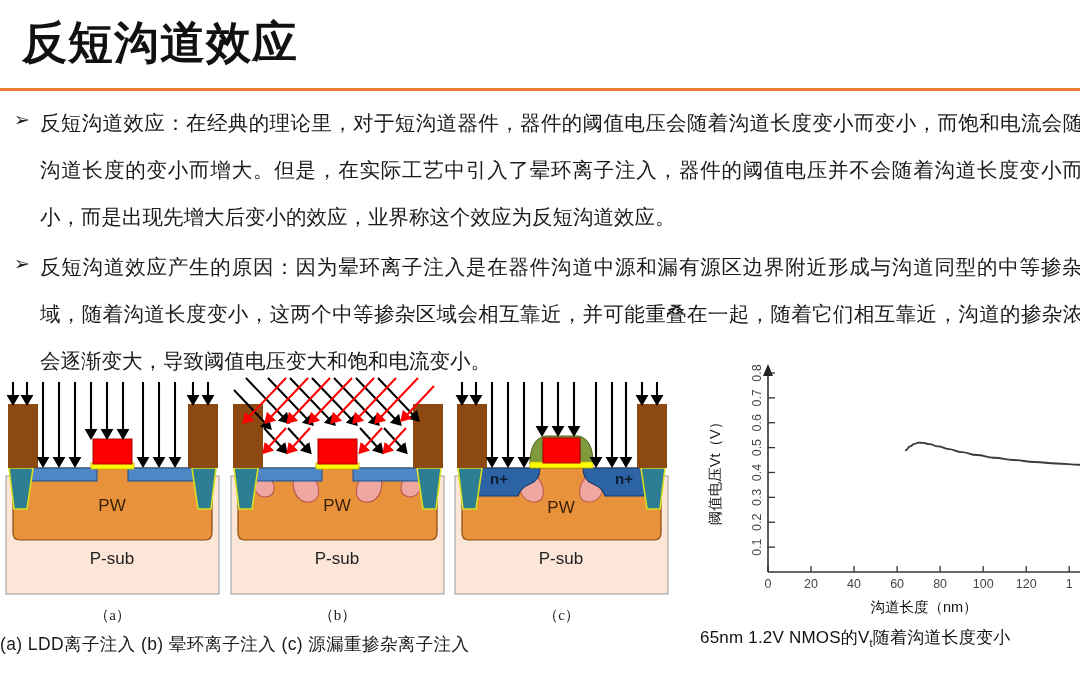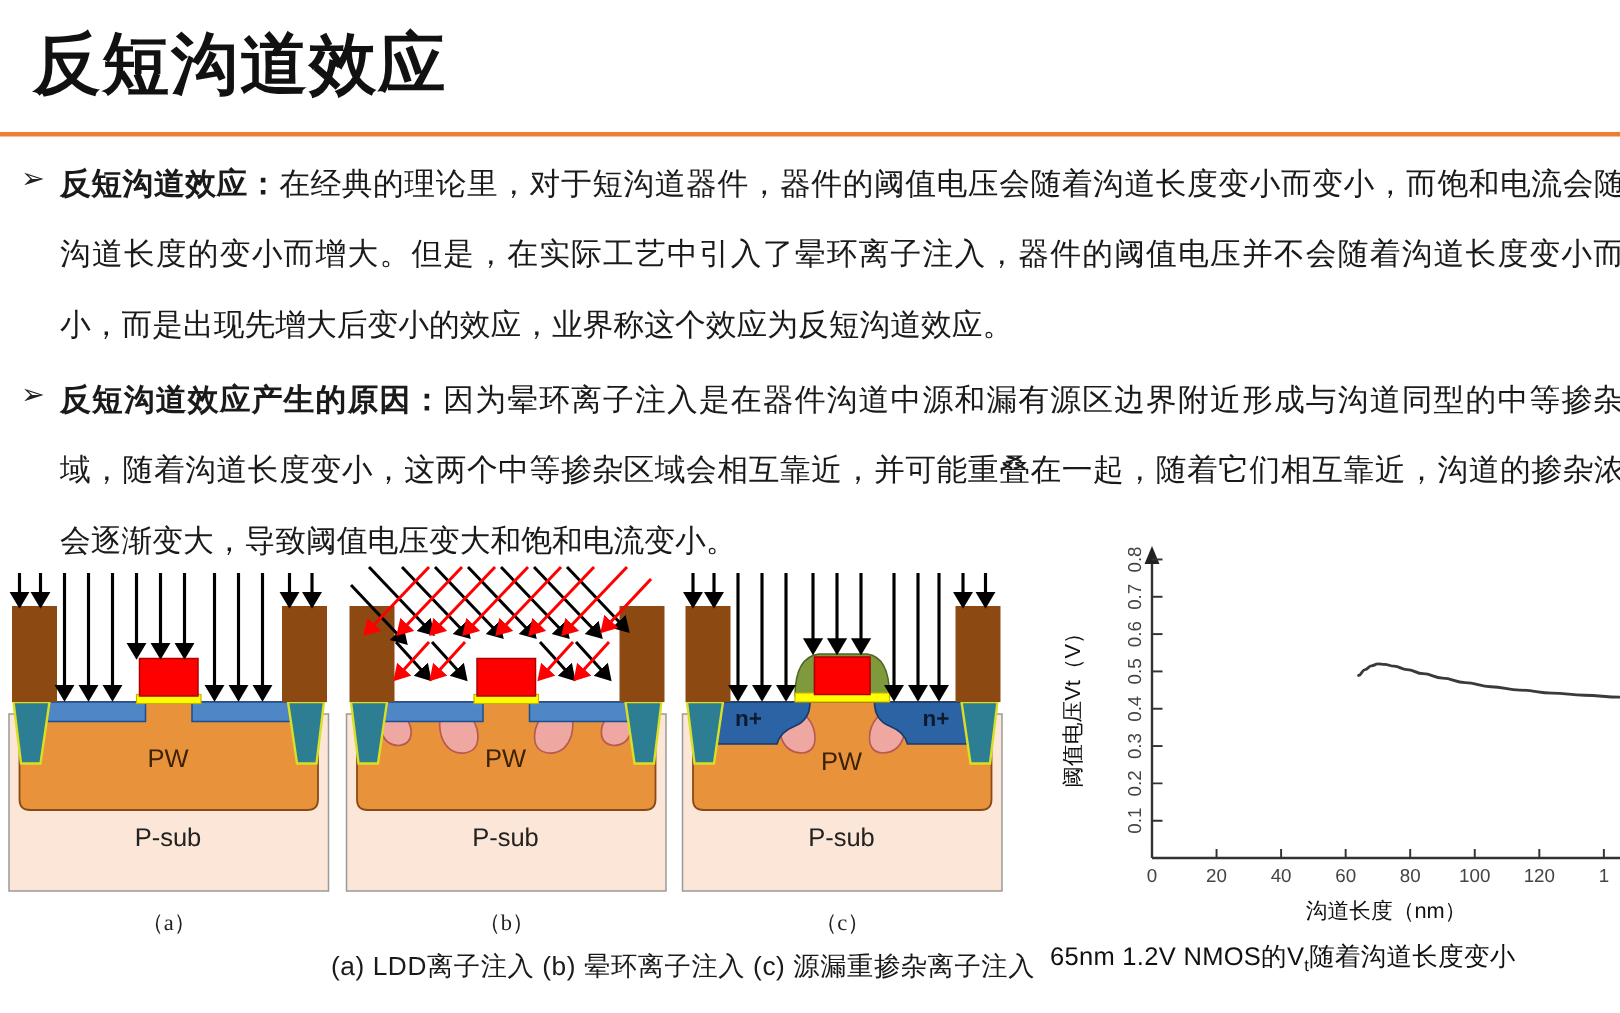--- a/index.html
+++ b/index.html
@@ -30,21 +30,21 @@
     font-size:19px;color:#222;line-height:34px;
     font-family:"DejaVu Sans",sans-serif;
   }
   .bullet .para{
     margin-left:26px;
     font-family:"Liberation Serif","DejaVu Serif",serif;
     font-size:20.5px;line-height:47px;color:#1a1a1a;
     text-align:justify;text-justify:inter-character;
     white-space:normal;width:1064px;
   }
-  .bullet .para b{font-weight:700;}
+  .bullet .para b{font-weight:400;}
   #bullet1{top:4px;}
   #bullet2{top:148px;}
 
   
   .figures{position:absolute;left:0;top:360px;width:1080px;height:315px;}
 
   
   .xsec-group{position:absolute;left:0;top:0;width:690px;height:315px;}
   .xsec{position:absolute;top:16px;width:219px;height:228px;}
   #xa{left:3px;}
@@ -53,21 +53,21 @@
   .xsec-label{
     position:absolute;top:246px;width:219px;text-align:center;
     font-size:15px;color:#222;
     font-family:"Liberation Serif","DejaVu Serif",serif;
   }
   #xla{left:3px;}
   #xlb{left:228px;}
   #xlc{left:452px;}
 
   .fig-caption{
-    position:absolute;left:0;top:272px;width:690px;text-align:right;
+    position:absolute;left:0;top:272px;width:690px;text-align:left;
     font-size:17.5px;color:#1a1a1a;letter-spacing:.4px;
     font-family:"Liberation Sans","DejaVu Sans",sans-serif;
   }
 
   
   .chart-panel{position:absolute;left:700px;top:0px;width:380px;height:315px;}
   .chart-caption{
     position:absolute;left:700px;top:266px;width:392px;
     font-size:17px;color:#111;letter-spacing:.2px;white-space:nowrap;
     font-family:"Liberation Sans","DejaVu Sans",sans-serif;

